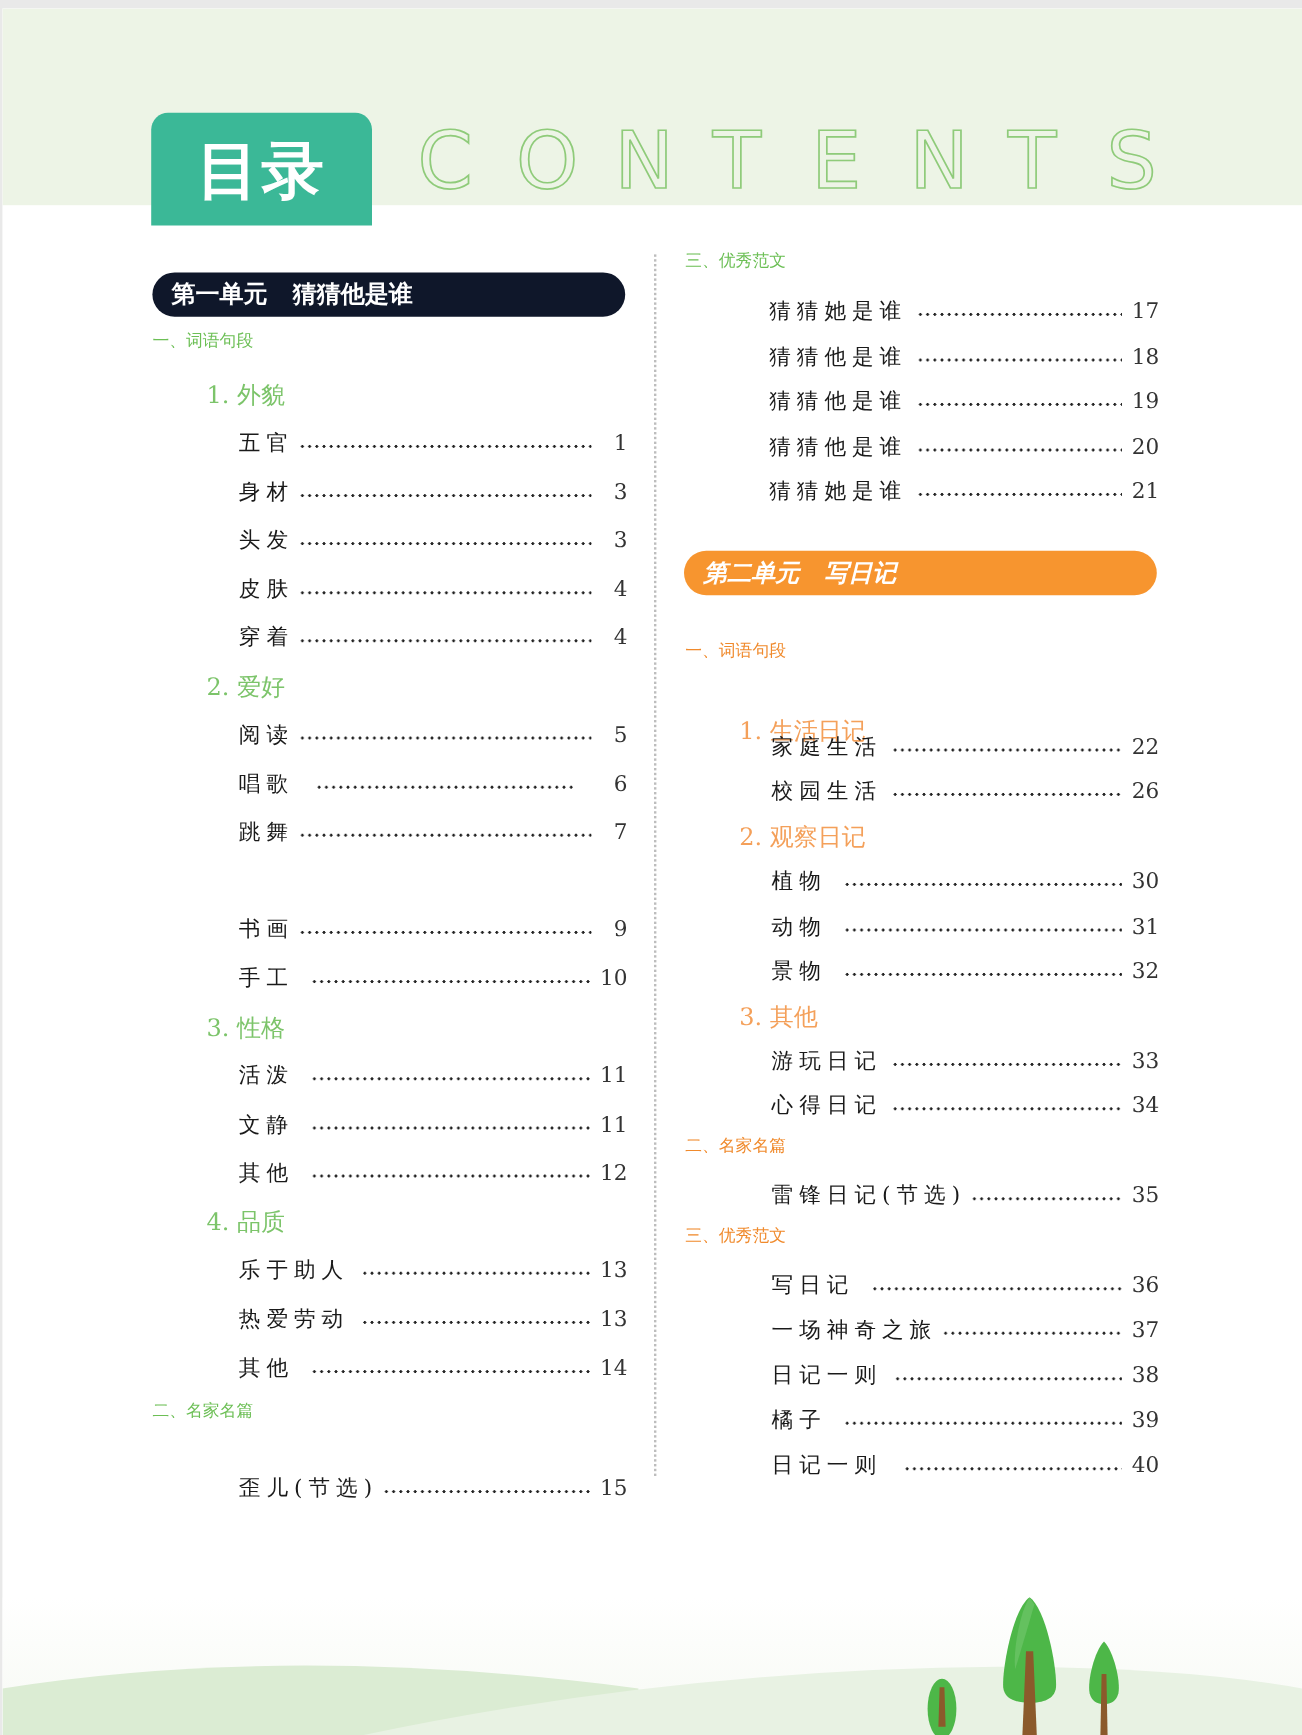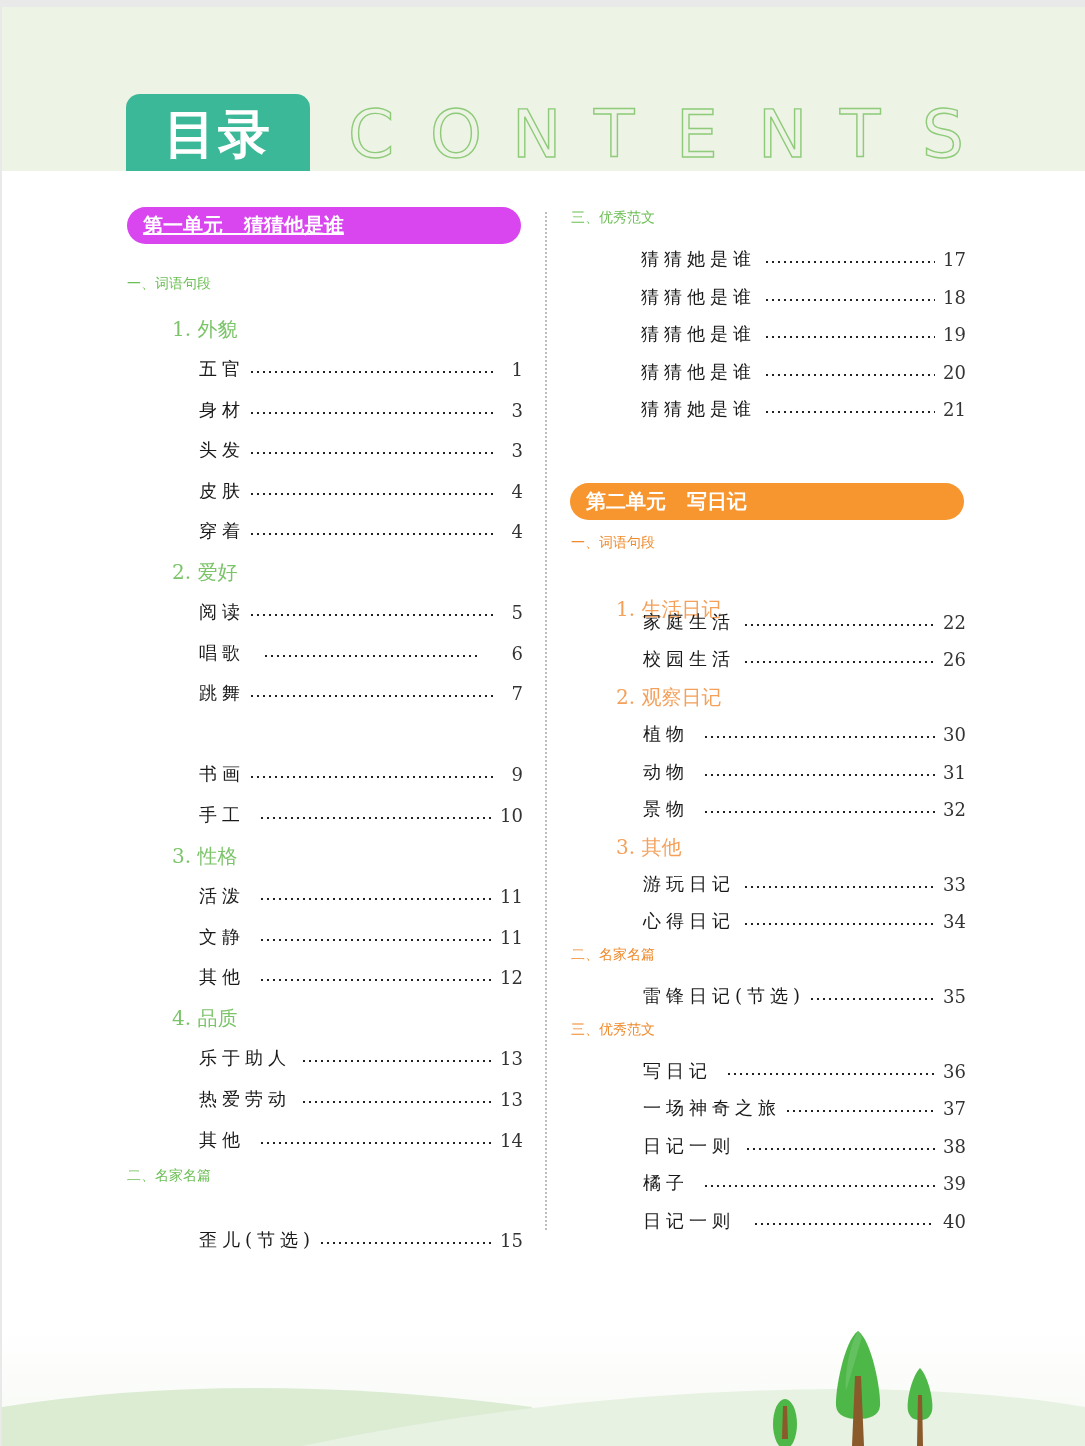--- a/index.html
+++ b/index.html
@@ -8,21 +8,21 @@
 
   .page {
     position: absolute; left: 2px; top: 7px; width: 1083px; height: 1439px;
     background: #ffffff; overflow: hidden;
   }
   .header-band {
     position: absolute; left: 0; top: 0; width: 100%; height: 164px;
     background: #edf4e6;
   }
   .title-tab {
-    position: absolute; left: 124px; top: 87px; width: 184px; height: 77px;
+    position: absolute; left: 124px; top: 87px; width: 184px; height: 94px;
     background: #3bb897; border-radius: 14px 14px 0 0;
     color: #ffffff; font-family: "DejaVu Sans", sans-serif; font-weight: bold;
     font-size: 52px; letter-spacing: 2px;
     display: flex; align-items: center; justify-content: center; padding-top: 4px;
   }
   .contents-word {
     position: absolute; left: 346px; top: 92px; height: 70px;
     display: flex; align-items: center;
   }
   .contents-word span {
@@ -35,22 +35,22 @@
     position: absolute; left: 543px; top: 205px; width: 0; height: 1018px;
     border-left: 2px dotted #bdbdbd;
   }
 
   .unit-banner {
     position: absolute; height: 37px; border-radius: 19px;
     color: #ffffff; font-family: "DejaVu Sans", sans-serif; font-weight: bold;
     font-size: 20px; display: flex; align-items: center; padding-left: 16px;
     white-space: pre;
   }
-  .unit-1 { left: 125px; top: 200px; width: 394px; background: #d946ef; text-decoration: underline; }
-  .unit-2 { left: 568px; top: 476px; width: 394px; background: #f7952f; }
+  .unit-1 { left: 125px; top: 220px; width: 394px; background: #0f172a; }
+  .unit-2 { left: 568px; top: 452px; width: 394px; background: #f7952f; font-style: italic; }
 
   .sec {
     position: absolute; font-family: Liberation Serif, serif; font-size: 14px;
     white-space: nowrap;
   }
   .sub {
     position: absolute; font-family: "DejaVu Serif", serif; font-size: 20px;
     white-space: nowrap;
   }
   .green { color: #6cbf55; }

